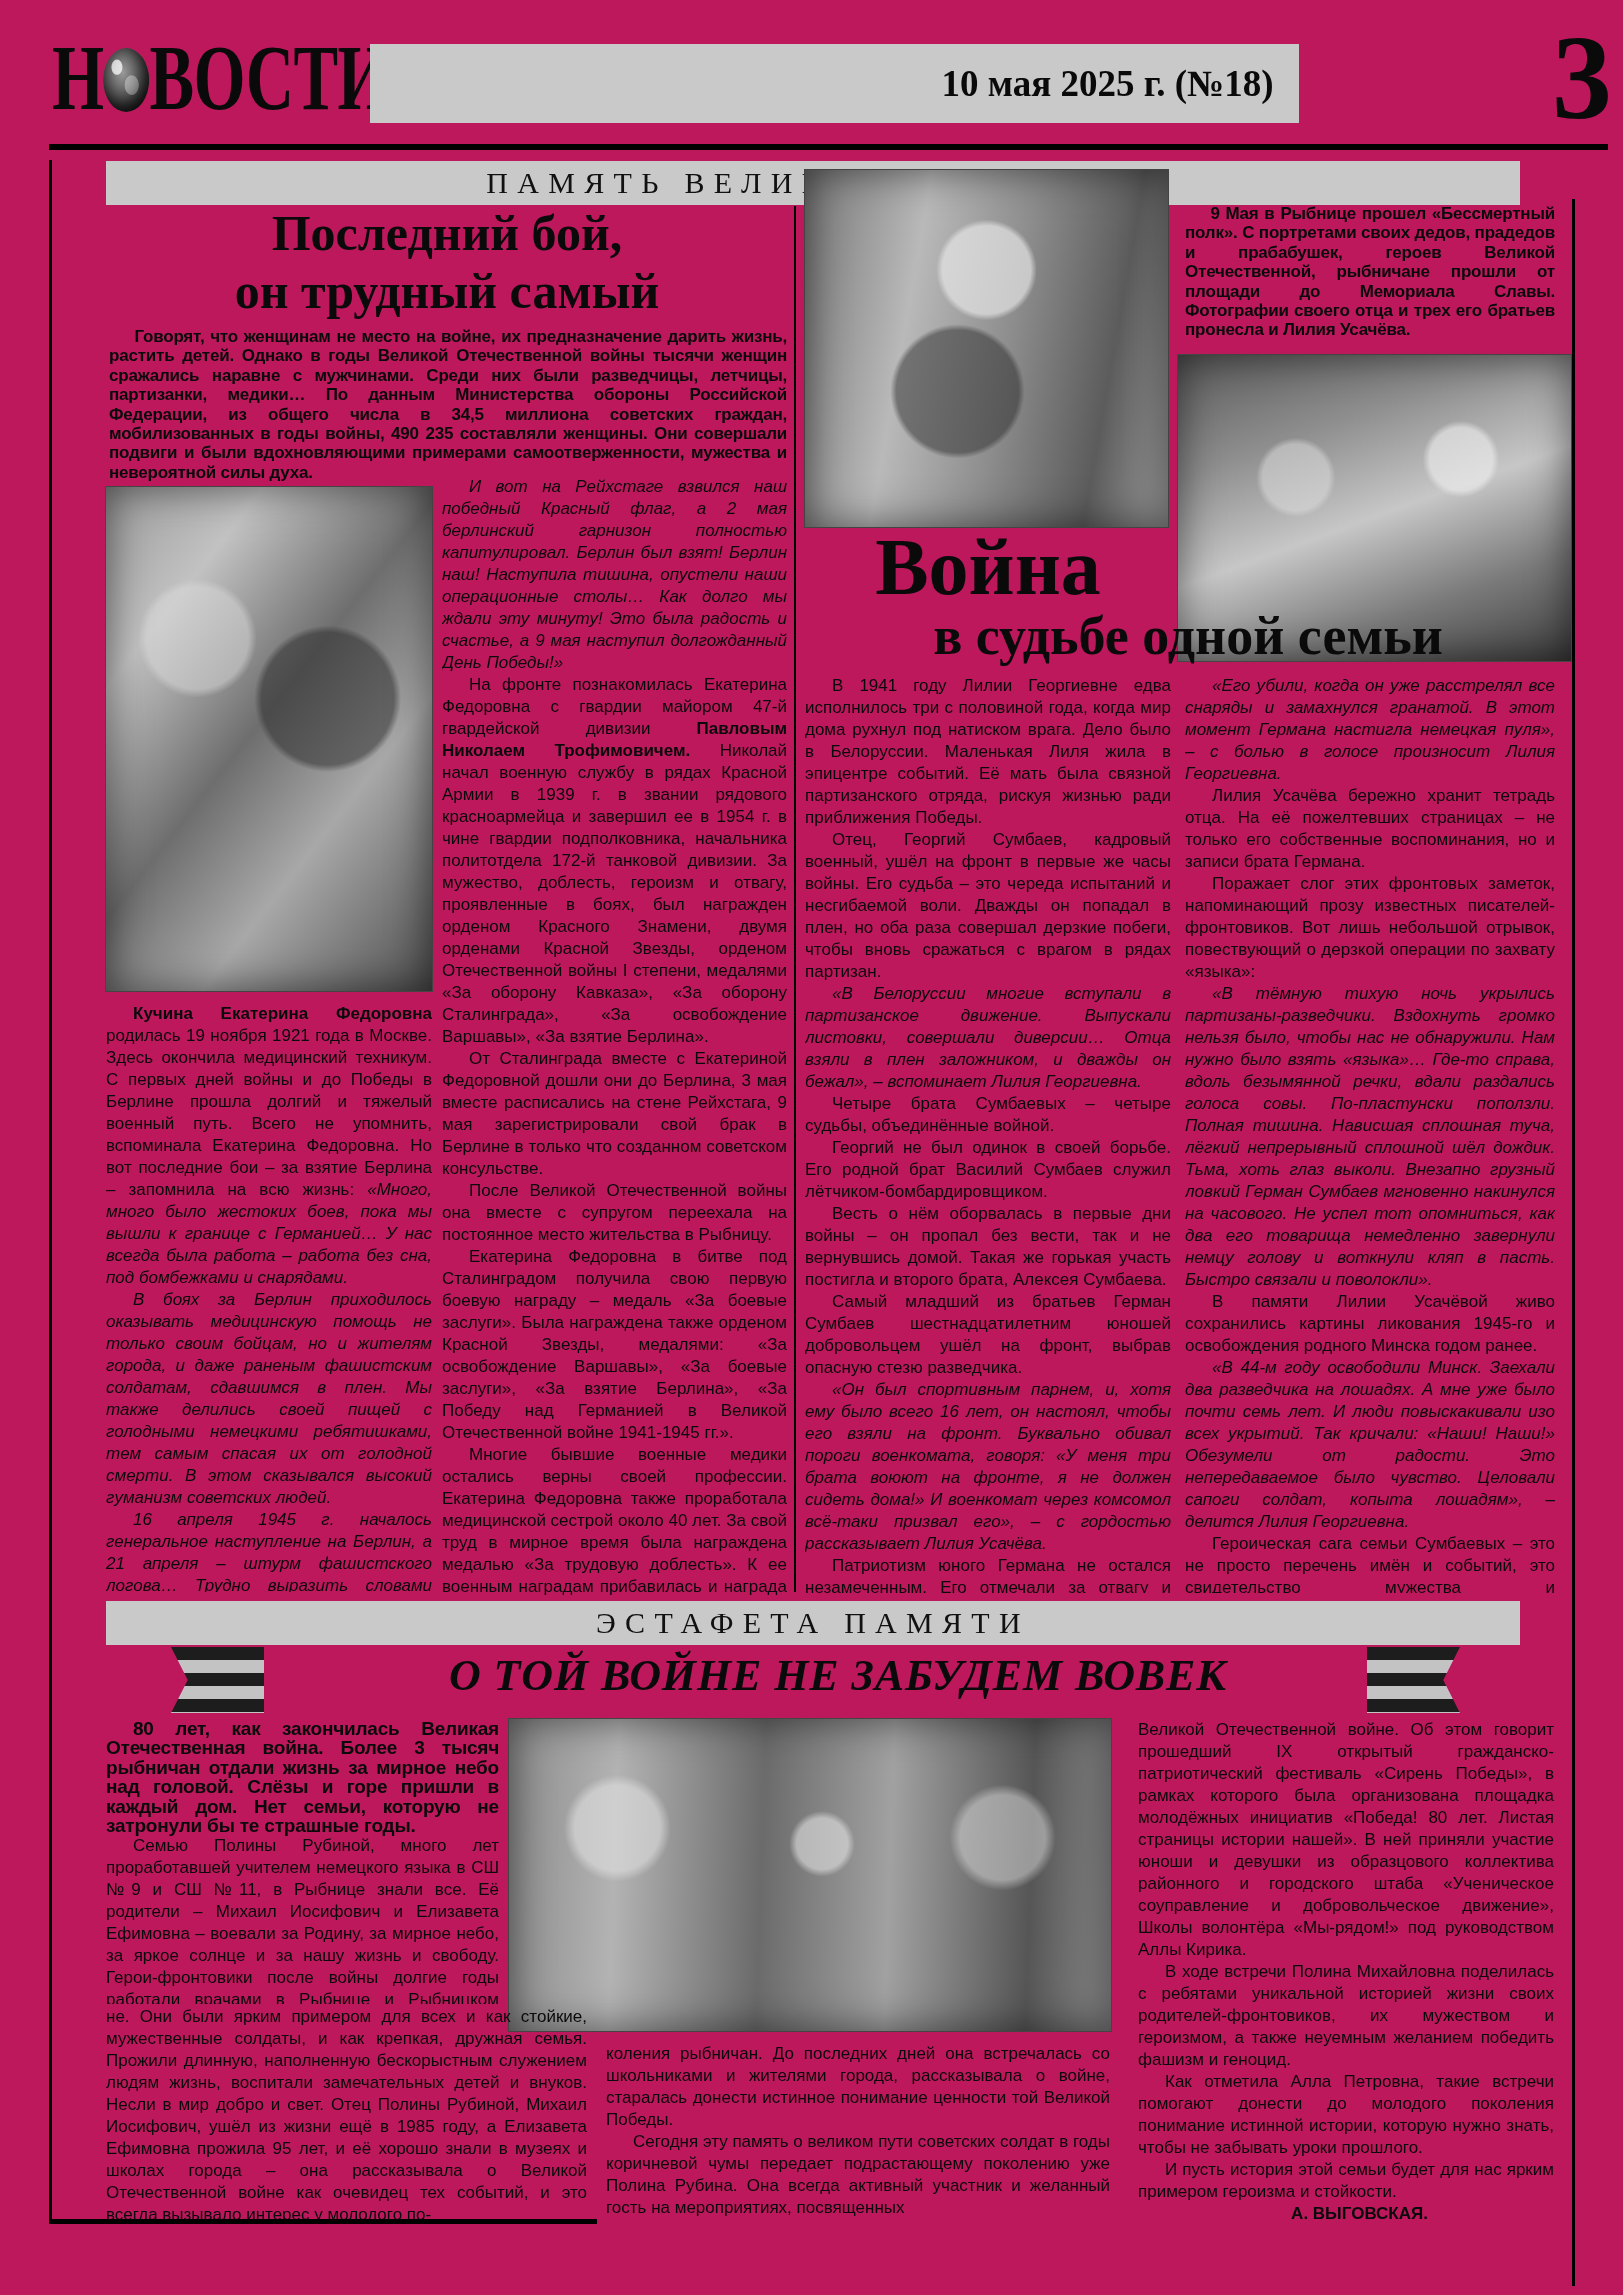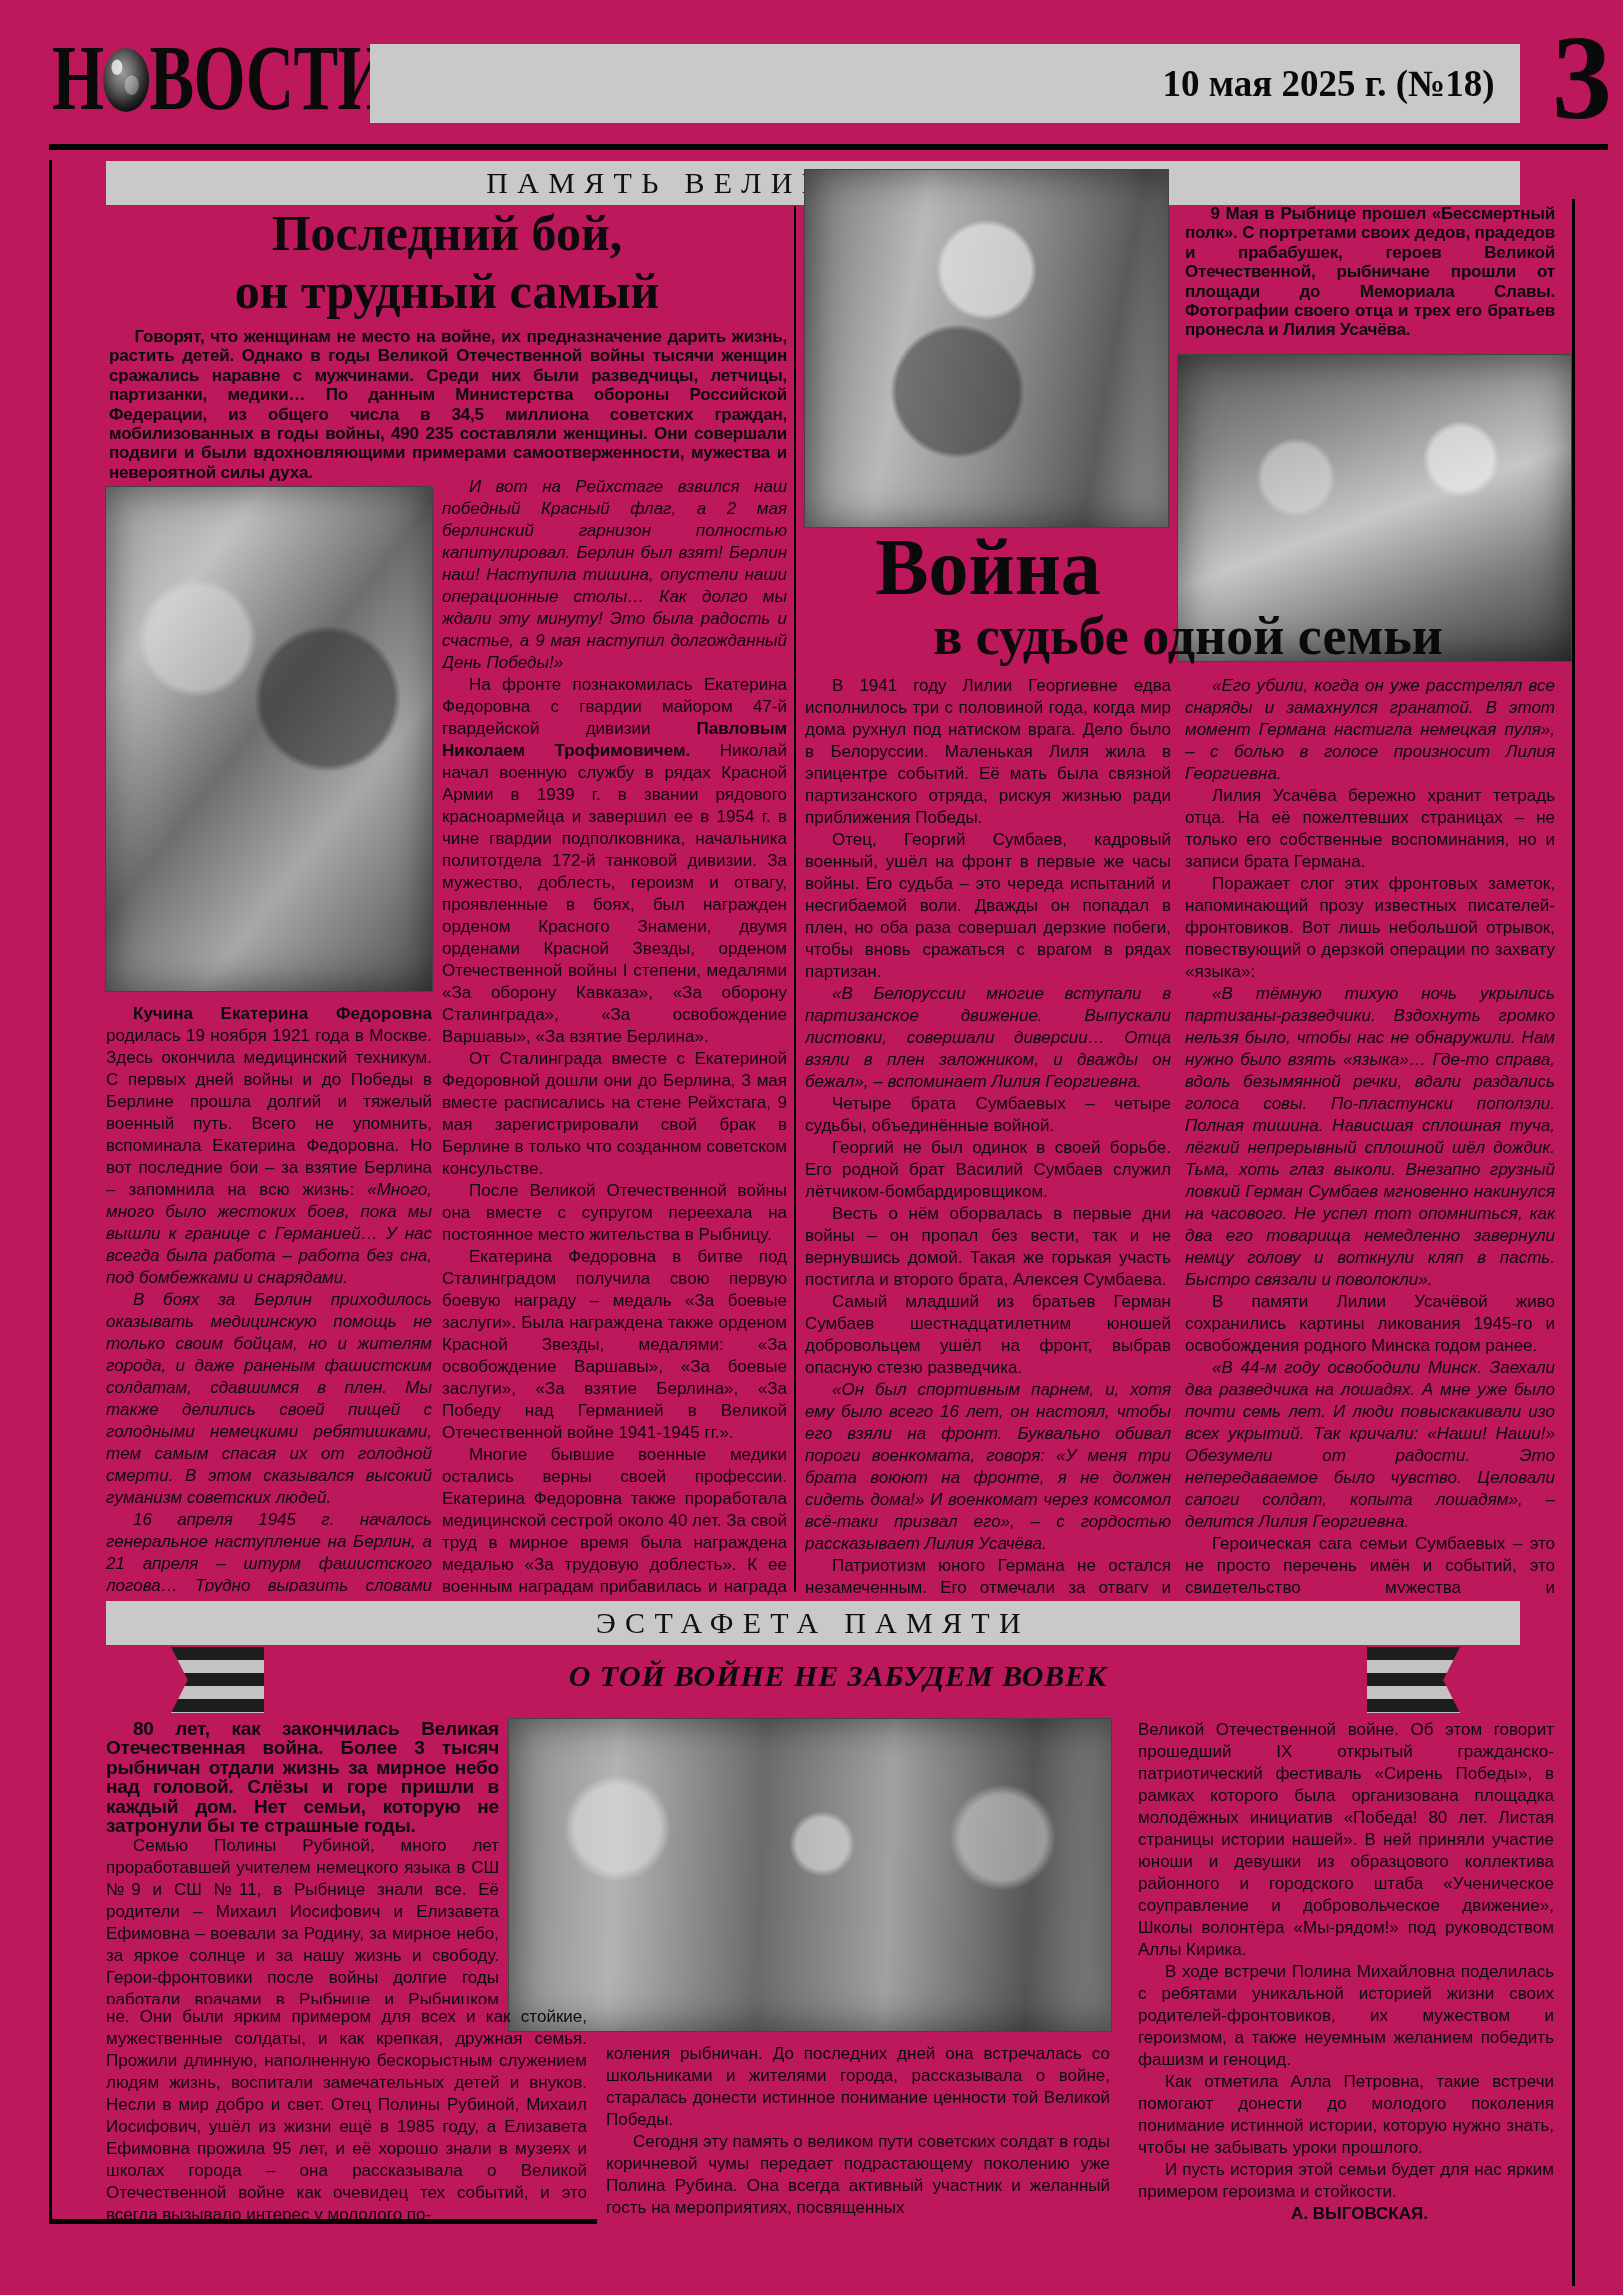--- a/index.html
+++ b/index.html
@@ -21,21 +21,21 @@
            font-weight:bold;font-size:37px;line-height:79px;padding-right:25.4px;box-sizing:border-box;}
   .pagenum{font-family:"Liberation Serif",serif;font-weight:bold;font-size:120px;line-height:123px;text-align:right;}
   
   .kicker{background:#c9c9c9;text-align:center;font-family:"Liberation Serif",serif;
           font-size:30px;letter-spacing:9.3px;color:#111;}
   
   .hl{font-family:"Liberation Serif",serif;font-weight:bold;text-align:center;white-space:nowrap;}
   .hl1{font-size:50px;line-height:55px;}
   .hl-war1{font-size:80px;line-height:81px;}
   .hl-war2{font-size:54px;line-height:56px;}
-  .hl2{font-size:30px;line-height:46px;font-style:italic;letter-spacing:0.9px;}
+  .hl2{font-size:44px;line-height:46px;font-style:italic;letter-spacing:0.9px;}
   
   .col{font-size:17px;line-height:22px;text-align:justify;overflow:hidden;}
   .col p{margin:0;text-indent:27px;}
   .col p.noind{text-indent:0;}
   .it{font-style:italic;}
   .b{font-weight:bold;}
   .lead{font-weight:bold;font-size:17px;line-height:19.4px;letter-spacing:-0.2px;}
   .lead p{text-indent:25.4px;}
   .byline{font-weight:bold;text-align:center;text-indent:0;}
   
@@ -63,21 +63,21 @@
   .ribbon-left{clip-path:polygon(0 0,100% 0,100% 100%,0 100%,18% 50%);}
   .ribbon-right{clip-path:polygon(0 0,100% 0,82% 50%,100% 100%,0 100%);}
 </style>
 </head>
 <body>
 
 <div id="page">
 
   <div class="abs masthead" style="left:52px;top:29px;width:416px;"><span>Н</span><span class="globe"></span><span>ВОСТИ</span></div>
 
-  <div class="abs datebar" style="left:370px;top:44px;width:1150px;height:79px;">10 мая 2025 г. (№18)</div>
+  <div class="abs datebar" style="left:370px;top:44px;width:929px;height:79px;">10 мая 2025 г. (№18)</div>
 
   <div class="abs pagenum" style="left:1513px;top:16px;width:99px;">3</div>
 
   <div class="abs rule" style="left:49px;top:144px;width:1559px;height:6px;"></div>
 
   <div class="abs rule" style="left:49px;top:160px;width:2.8px;height:2059px;"></div>
   <div class="abs rule" style="left:1572px;top:199px;width:2.8px;height:2087px;"></div>
   <div class="abs rule" style="left:794px;top:206px;width:1.9px;height:1386px;"></div>
   <div class="abs rule" style="left:49px;top:2219px;width:548px;height:4.6px;"></div>
 

